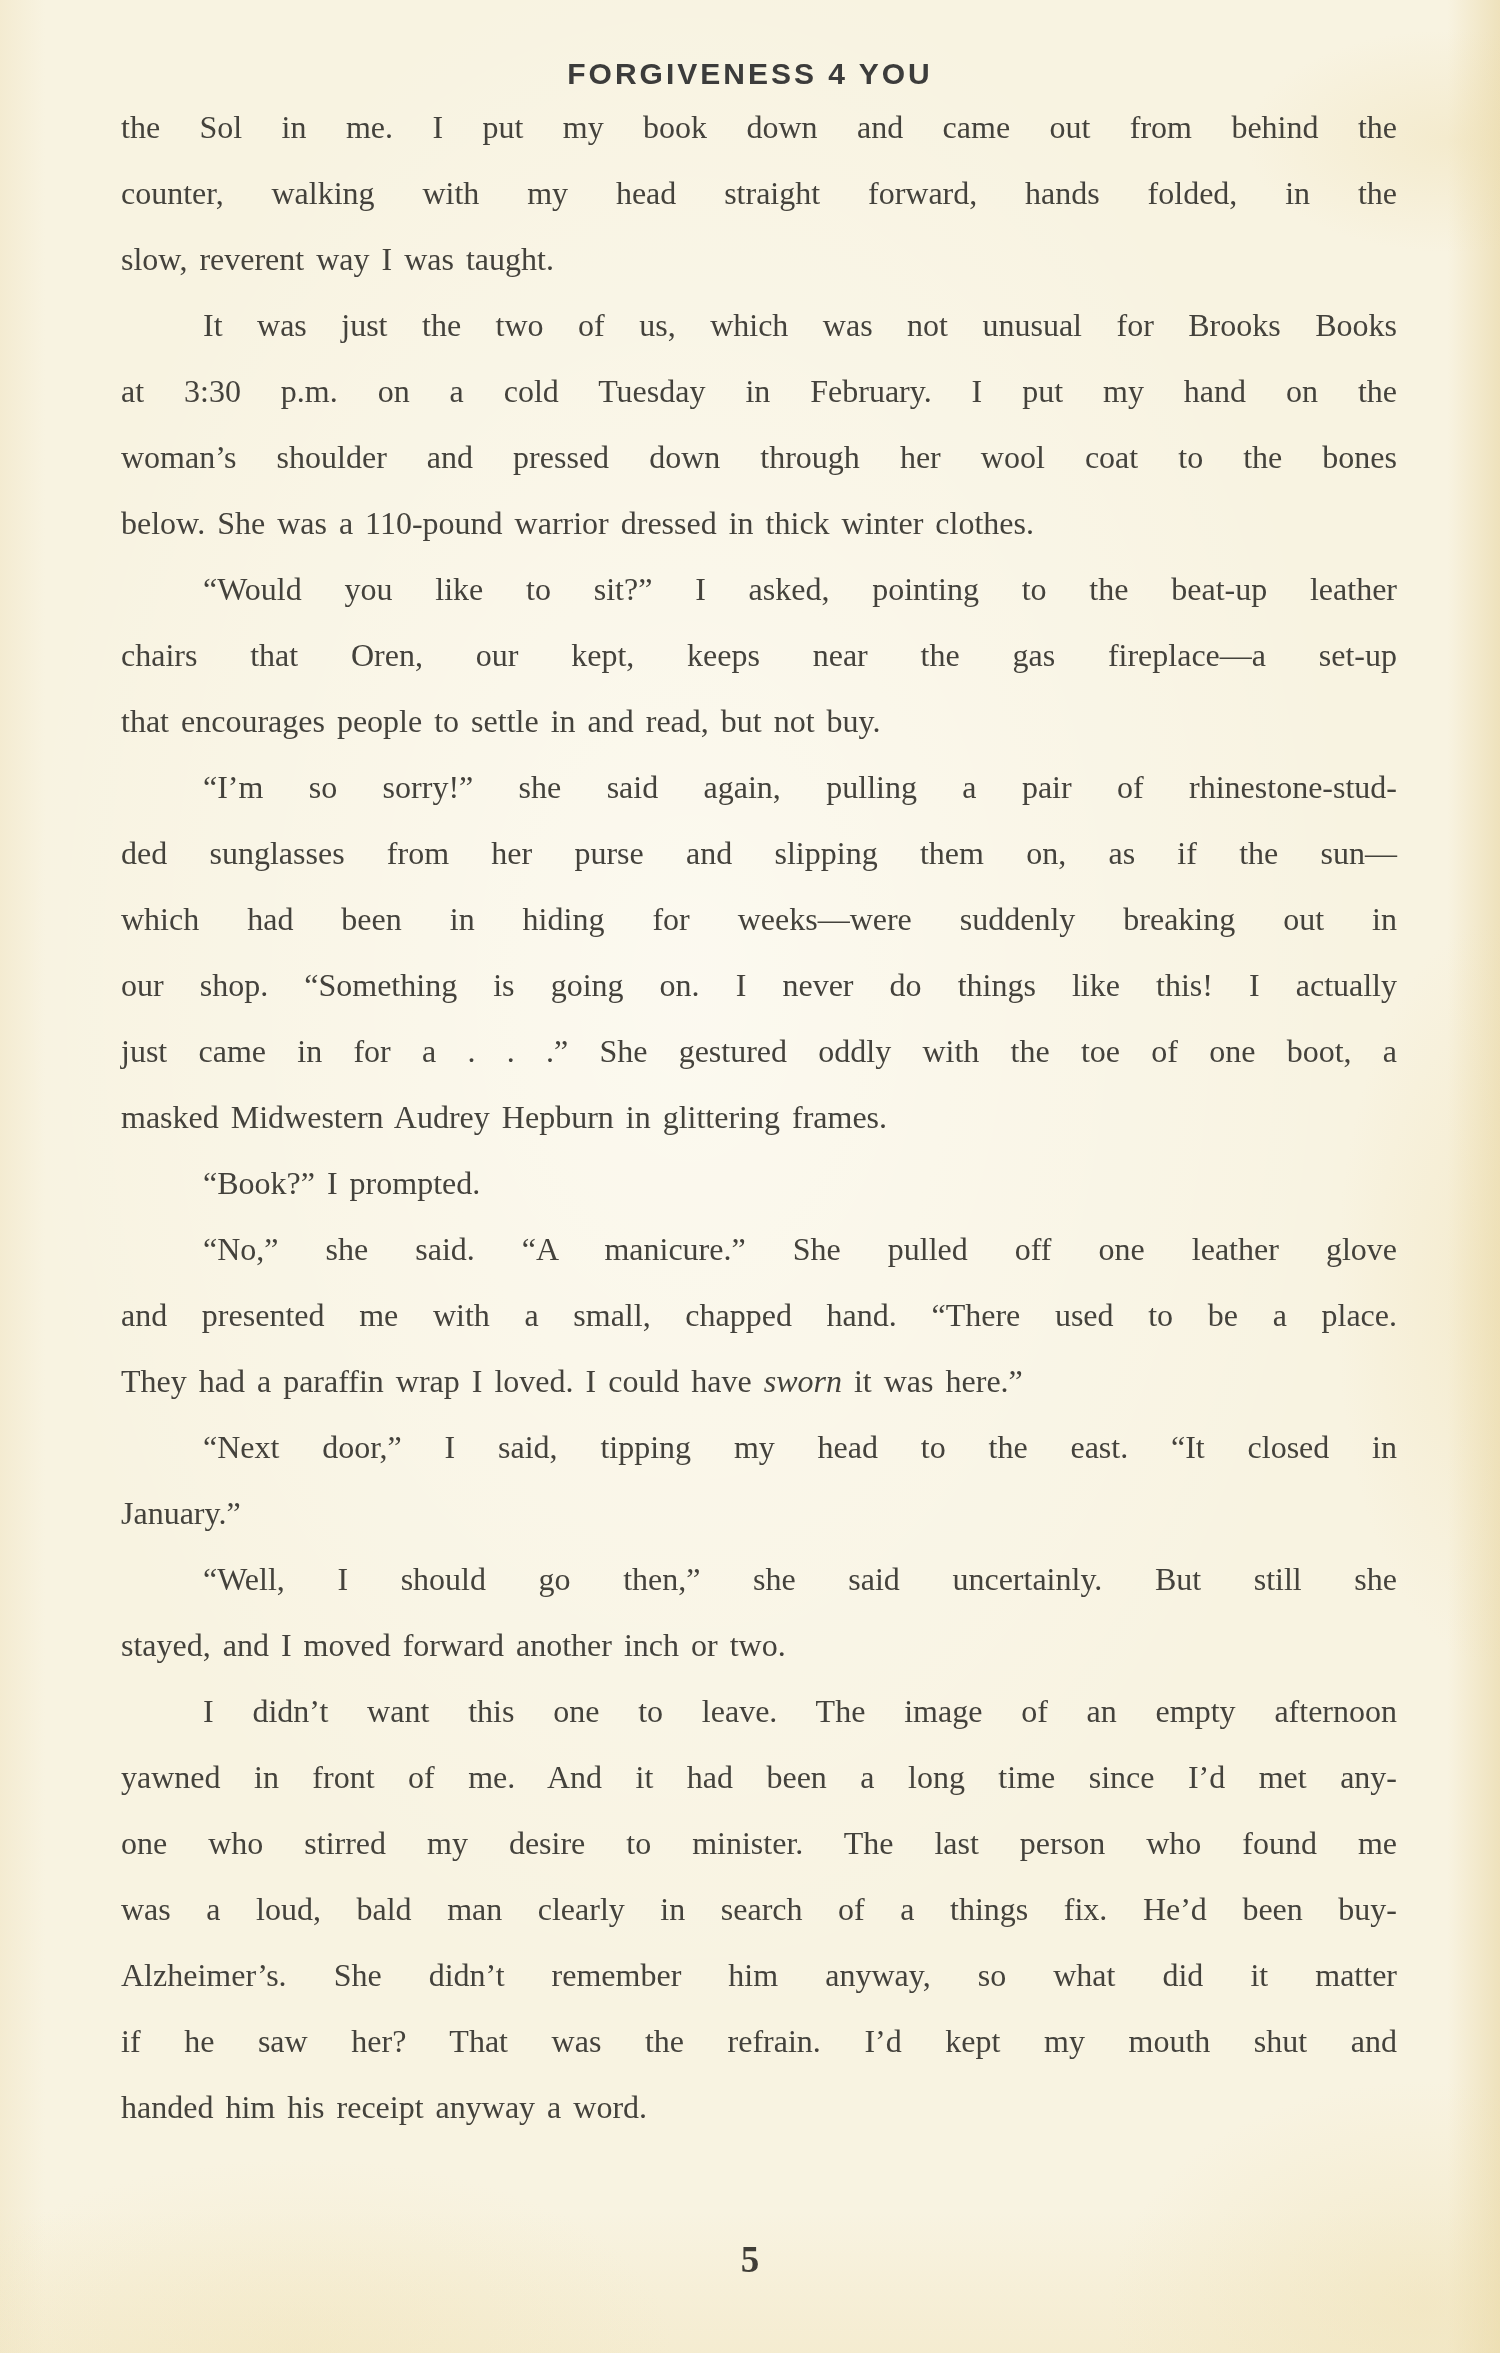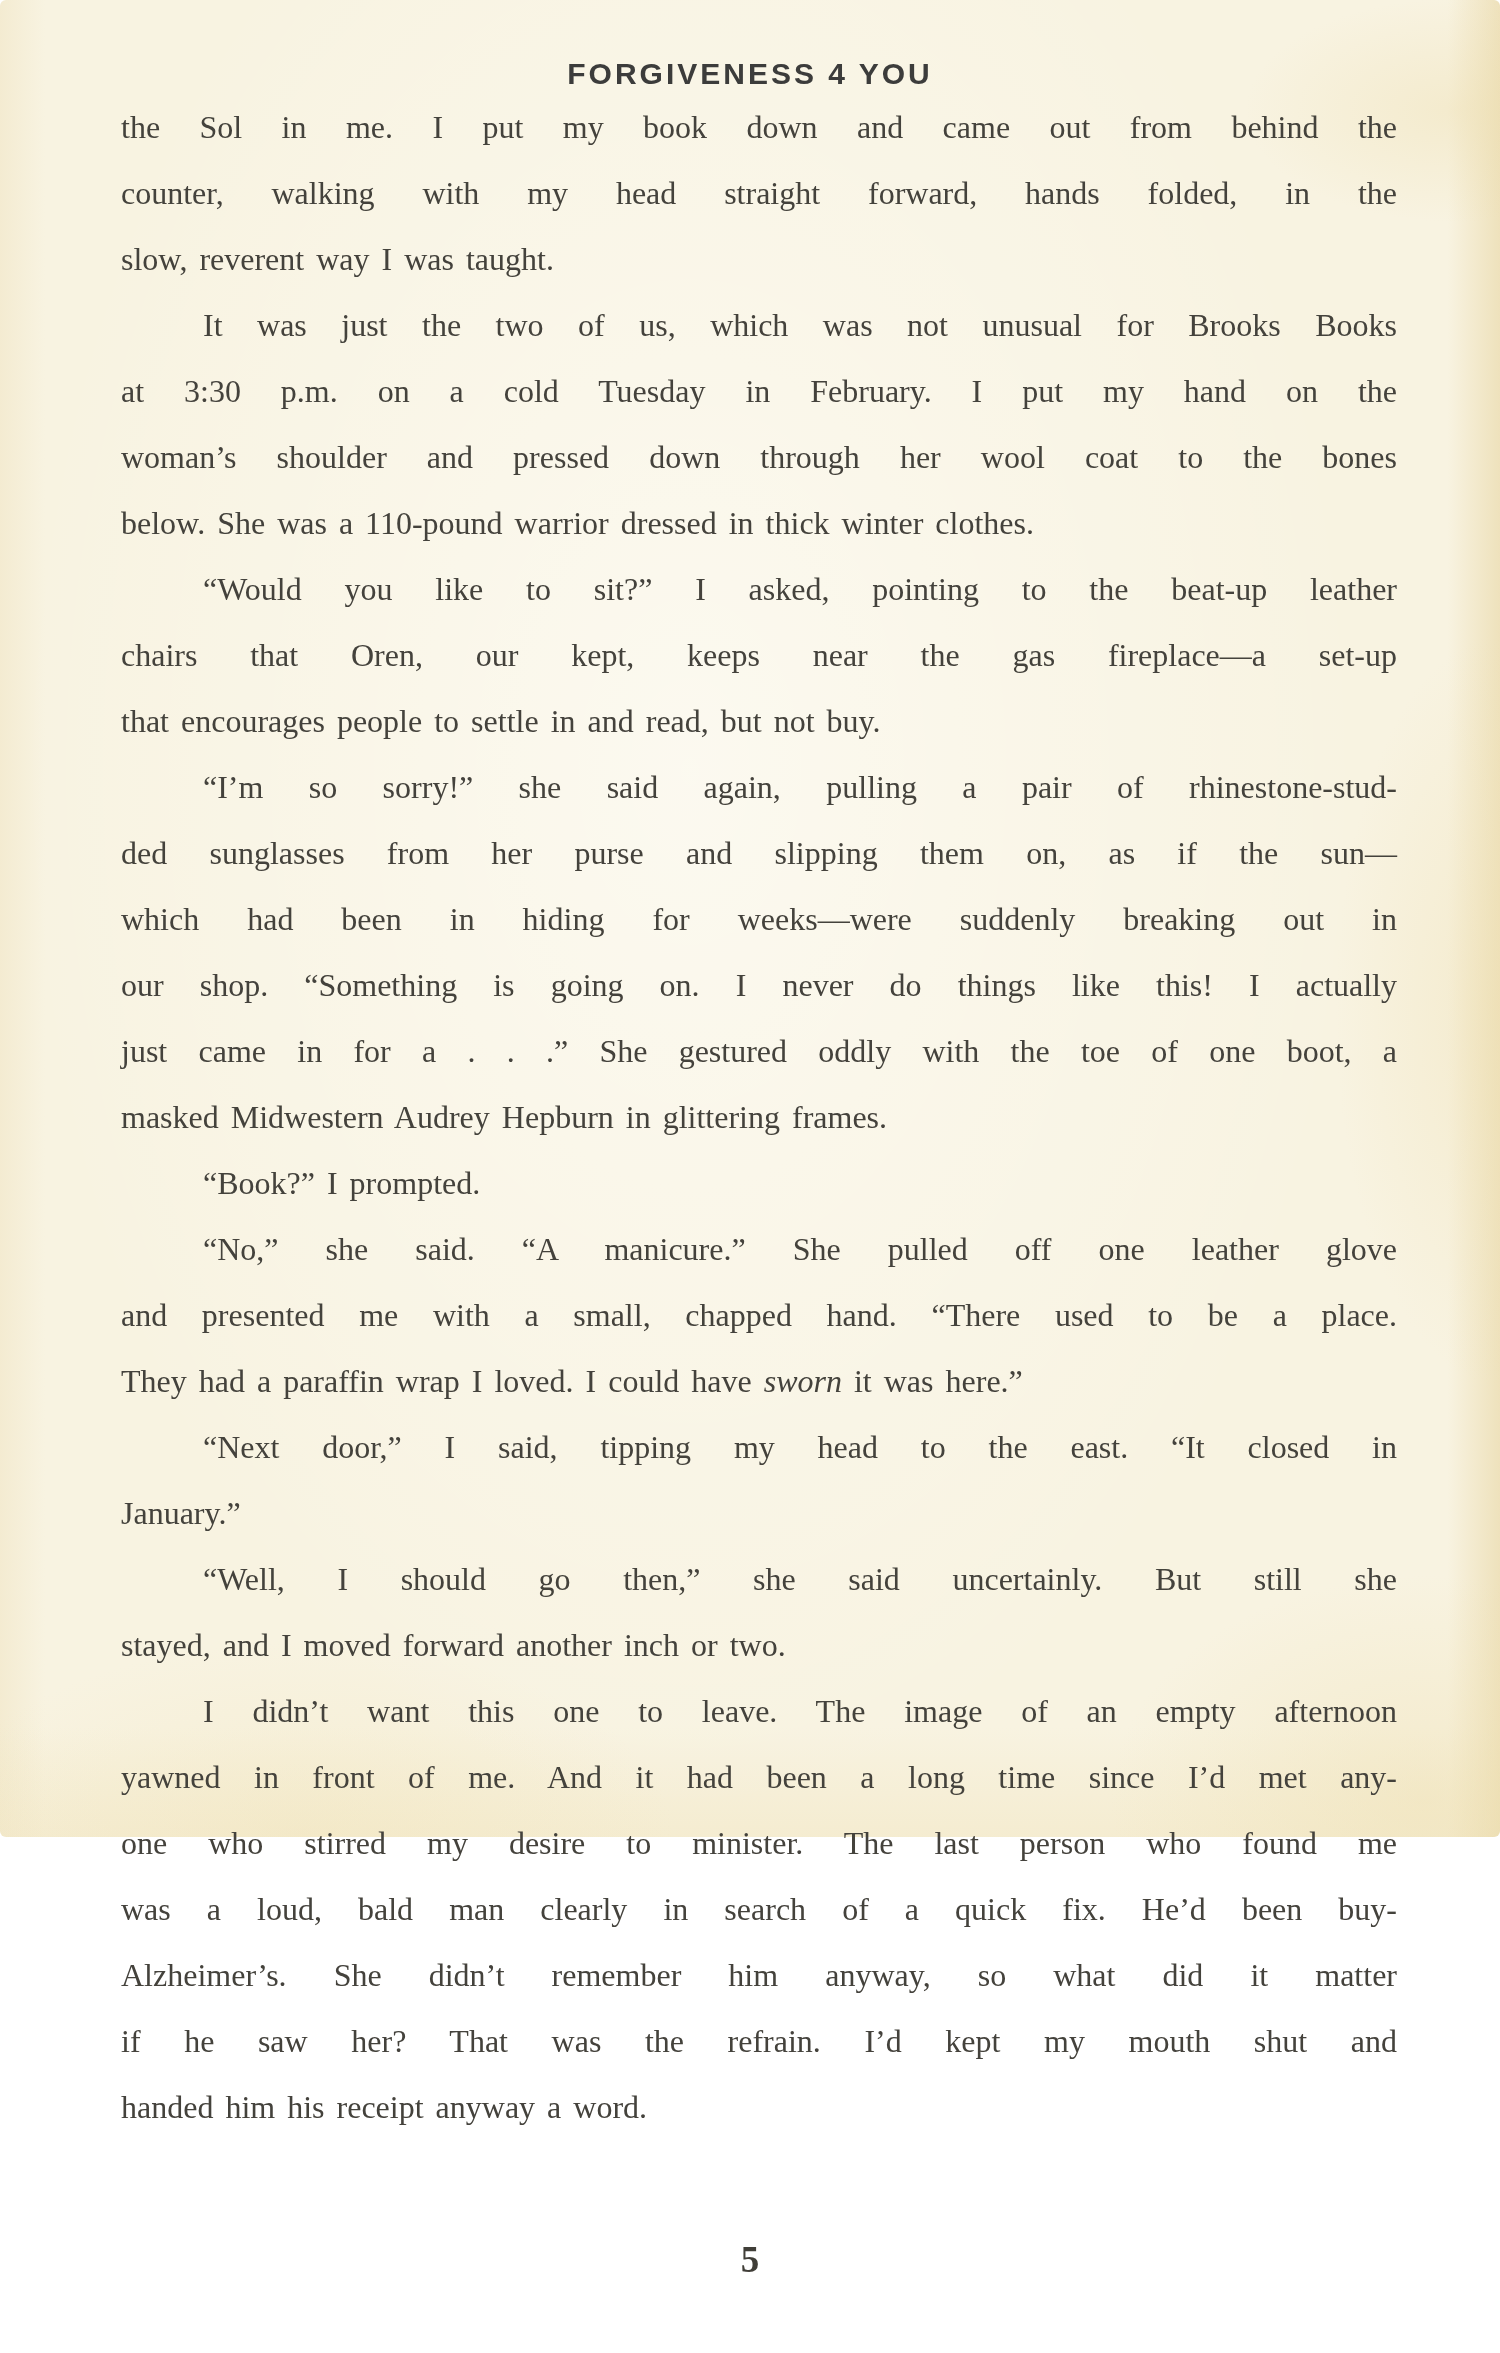--- a/index.html
+++ b/index.html
@@ -5,32 +5,31 @@
   html, body {
     margin: 0;
     padding: 0;
     width: 1500px;
     height: 2353px;
     overflow: hidden;
   }
   .page {
     position: relative;
     width: 1500px;
-    height: 1837px;
+    height: 2353px;
     background-color: #f8f3e1;
     background-image:
       radial-gradient(ellipse 900px 1400px at 46% 42%, rgba(255,255,252,0.55), rgba(255,255,252,0) 75%),
       radial-gradient(ellipse 300px 160px at 97% 6%, rgba(236,219,168,0.35), rgba(236,219,168,0) 70%),
       radial-gradient(ellipse 220px 500px at 100% 55%, rgba(238,222,175,0.40), rgba(238,222,175,0) 75%),
       radial-gradient(ellipse 500px 260px at 20% 100%, rgba(240,226,182,0.35), rgba(240,226,182,0) 75%),
       radial-gradient(ellipse 420px 300px at 95% 98%, rgba(238,223,176,0.45), rgba(238,223,176,0) 75%),
       linear-gradient(90deg, rgba(240,229,196,0.55) 0%, rgba(240,229,196,0) 3%, rgba(240,229,196,0) 96.5%, rgba(233,216,168,0.65) 100%),
       linear-gradient(0deg, rgba(240,226,184,0.40) 0%, rgba(240,226,184,0) 6%);
     font-family: "Liberation Serif", "DejaVu Serif", serif;
-    border-radius: 6px;
   }
   .running-header {
     position: absolute;
     top: 59px;
     left: 0;
     width: 1500px;
     text-align: center;
     font-family: "Liberation Sans", "DejaVu Sans", sans-serif;
     font-weight: bold;
     font-size: 30px;
@@ -100,20 +99,20 @@
       <div class="line indent">“No,” she said. “A manicure.” She pulled off one leather glove</div>
       <div class="line">and presented me with a small, chapped hand. “There used to be a place.</div>
       <div class="line end">They had a paraffin wrap I loved. I could have <i>sworn</i> it was here.”</div>
       <div class="line indent">“Next door,” I said, tipping my head to the east. “It closed in</div>
       <div class="line end">January.”</div>
       <div class="line indent">“Well, I should go then,” she said uncertainly. But still she</div>
       <div class="line end">stayed, and I moved forward another inch or two.</div>
       <div class="line indent">I didn’t want this one to leave. The image of an empty afternoon</div>
       <div class="line">yawned in front of me. And it had been a long time since I’d met any-</div>
       <div class="line">one who stirred my desire to minister. The last person who found me</div>
-      <div class="line">was a loud, bald man clearly in search of a quick fix. He’d been buy-</div>
+      <div class="line">was a loud, bald man clearly in search of a things fix. He’d been buy-</div>
       <div class="line">Alzheimer’s. She didn’t remember him anyway, so what did it matter</div>
       <div class="line">if he saw her? That was the refrain. I’d kept my mouth shut and</div>
       <div class="line end">handed him his receipt anyway a word.</div>
     </div>
 
   <div class="page-number">5</div>
 </div>
 
 </body></html>

